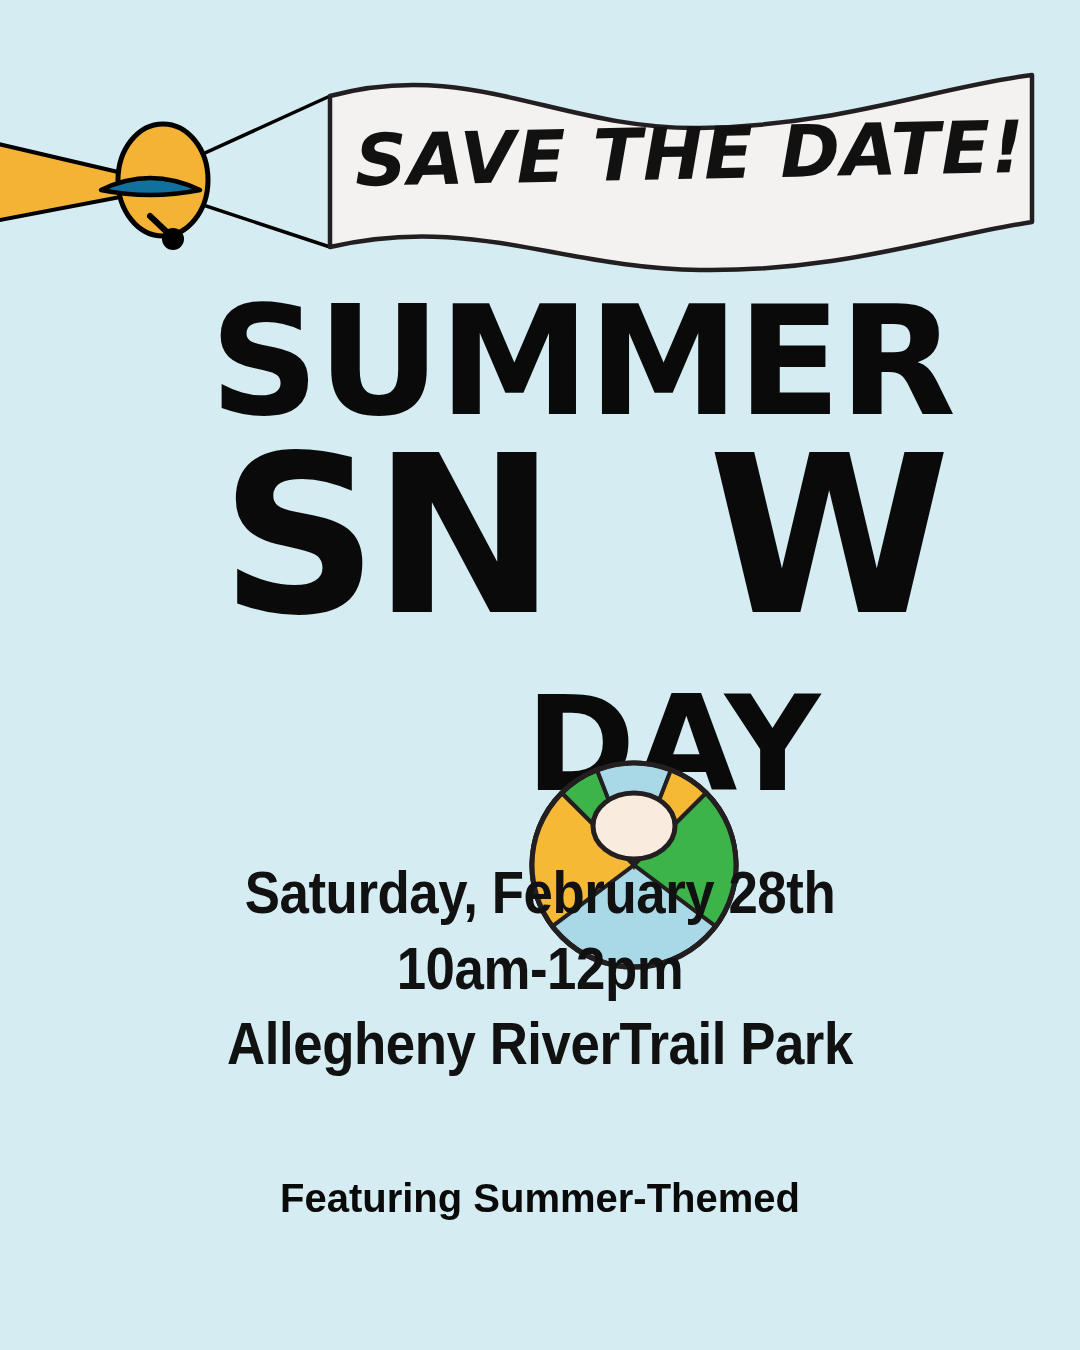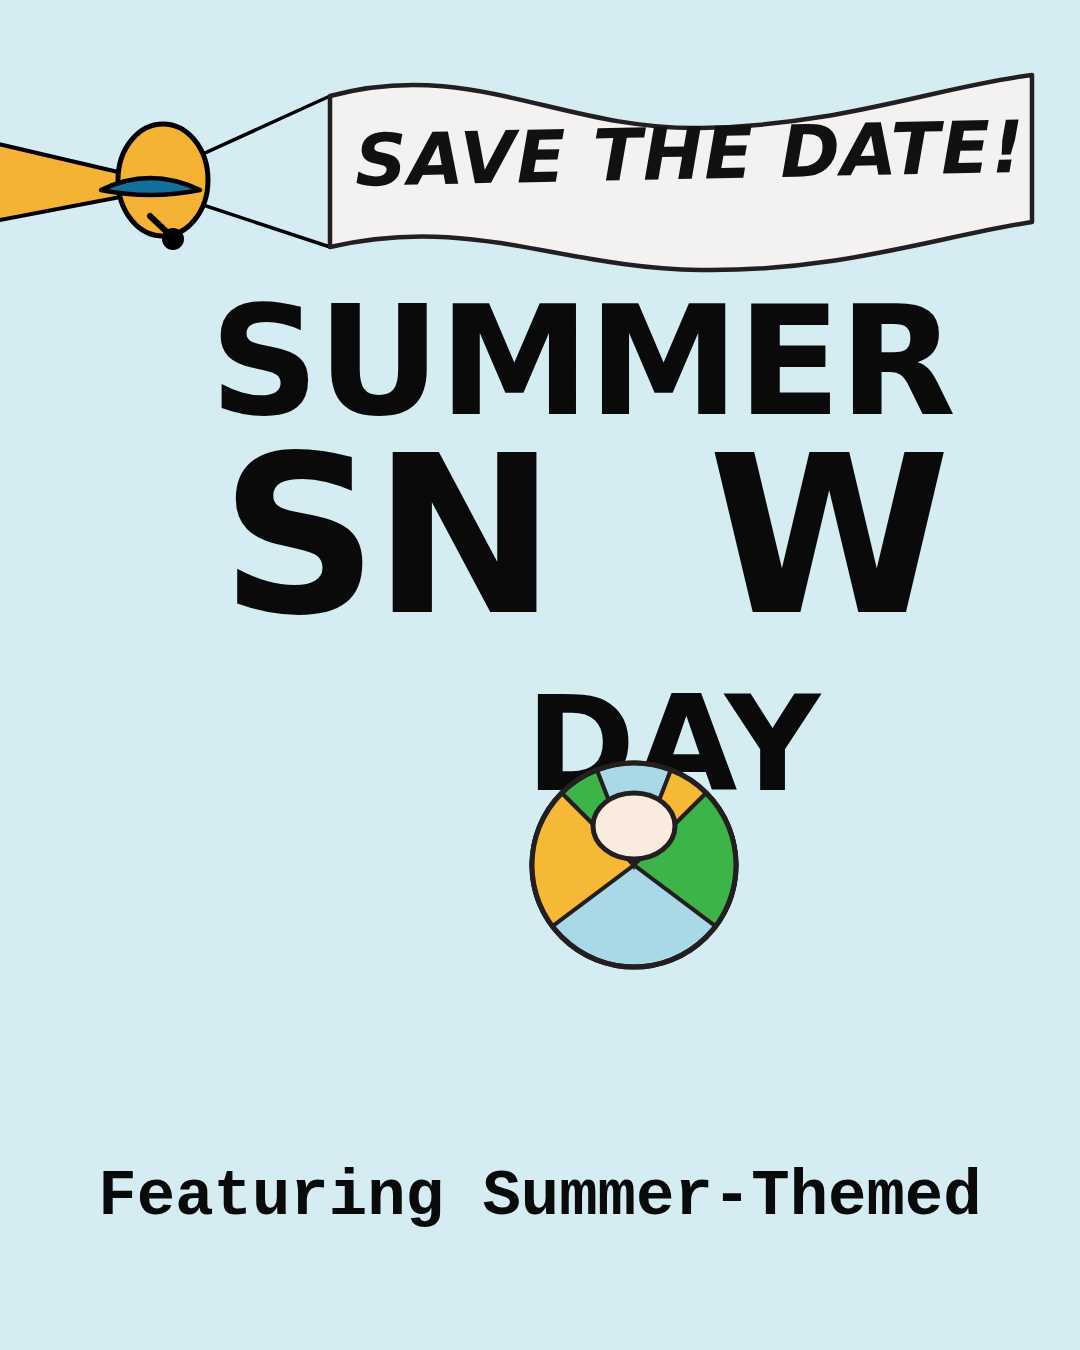--- a/index.html
+++ b/index.html
@@ -153,27 +153,28 @@
 
   
   #tagline {
     position: absolute;
     left: 0;
     top: 1158px;
     width: 1080px;
     text-align: center;
   }
   .tagline-line {
-    font-family: Liberation Mono, monospace;
-    font-weight: bold;
-    font-size: 64px;
+    font-family: Liberation Sans, sans-serif;
+    font-weight: bold;
+    font-size: 40px;
     line-height: 1.22;
     color: #0a0a0a;
     letter-spacing: 0px;
     white-space: nowrap;
+    margin-top: 16px;
   }
 </style>
 </head>
 <body>
 
 <div id="flyer">
 
   <div id="banner-zone">
     <svg viewBox="0 0 1080 300" xmlns="http://www.w3.org/2000/svg">
 
@@ -230,18 +231,23 @@
           <path d="M107 107 L 179.1 35.0 A102 102 0 0 1 189.1 168.6 Z" fill="#3cb44a" stroke="#231f20" stroke-width="4"></path>
 
           <ellipse cx="107" cy="68" rx="41" ry="33" fill="#f9ecdf" stroke="#231f20" stroke-width="5"></ellipse>
 
           <circle cx="107" cy="107" r="102" fill="none" stroke="#231f20" stroke-width="5"></circle>
         </g>
       </svg>
     </div>
   </div>
 
+  <div id="details">
+    <div class="detail-line">Saturday, February 28th</div>
+    <div class="detail-line">10am-12pm</div>
+    <div class="detail-line">Allegheny RiverTrail Park</div>
+  </div>
 
   <div id="tagline">
     <div class="tagline-line">Featuring Summer-Themed</div>
   </div>
 
 </div>
 
 </body></html>

